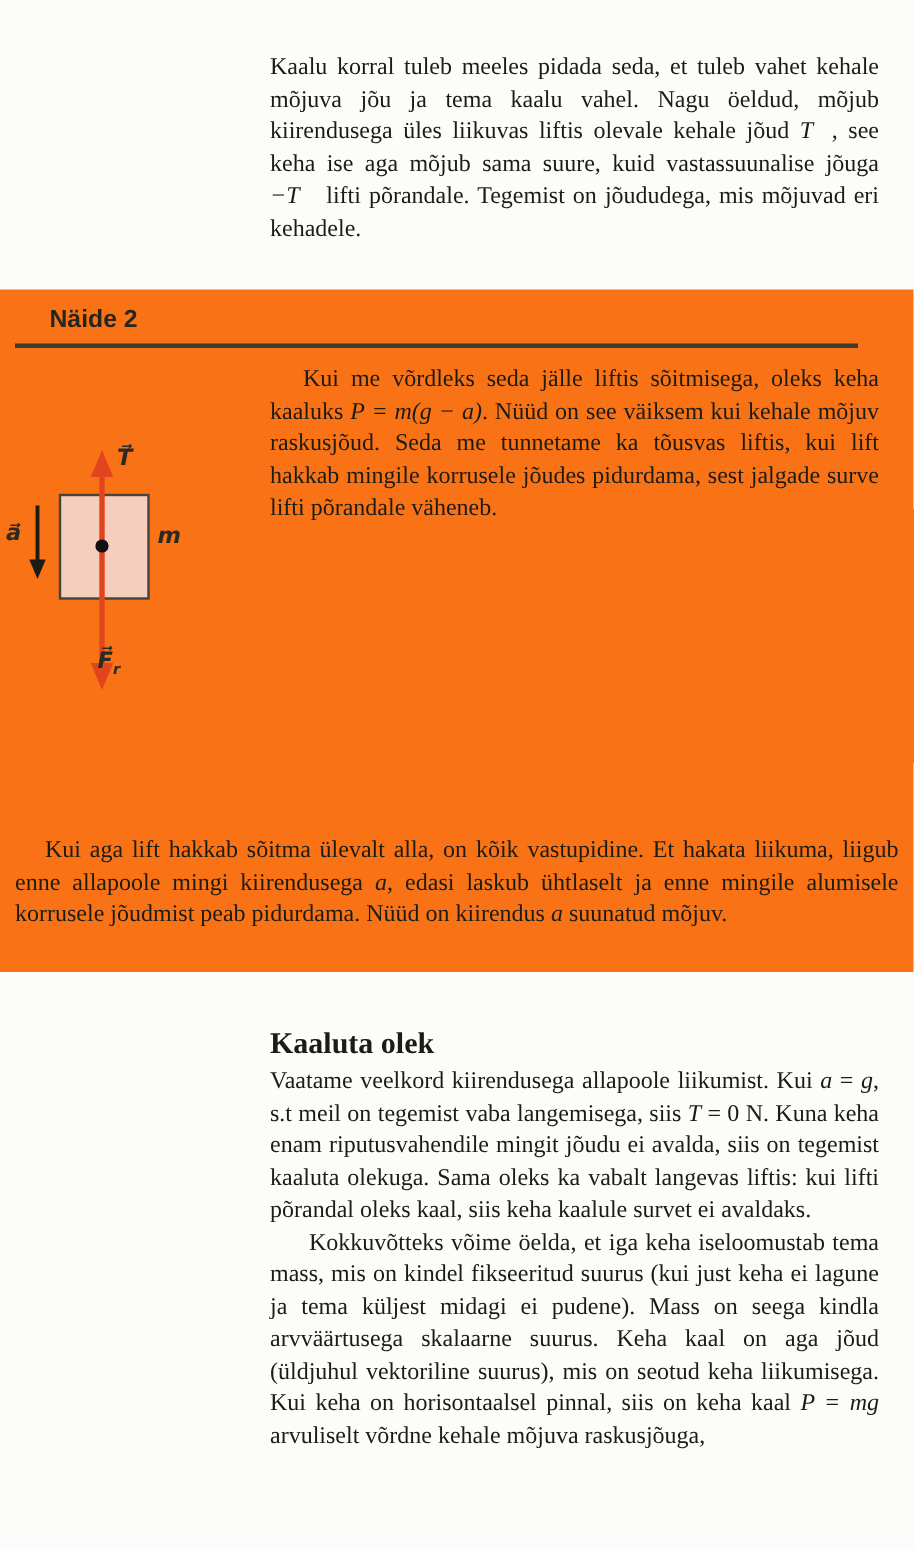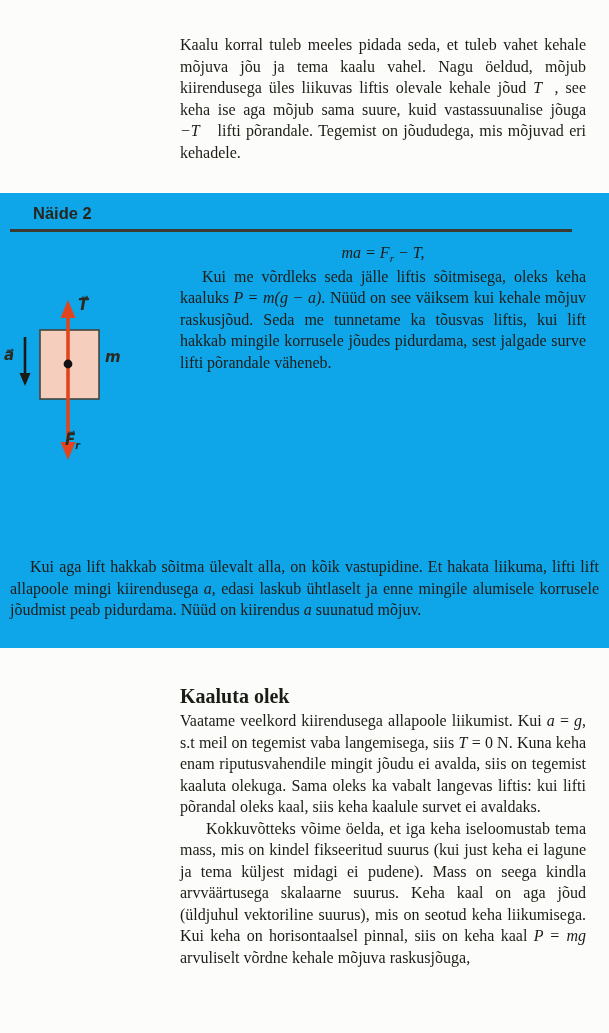--- a/index.html
+++ b/index.html
@@ -15,21 +15,21 @@
   p{text-align:justify;}
 
   
   .run-var{font-style:italic;}
   .run-sub{font-style:italic;font-size:70%;position:relative;top:0.32em;}
 
   
   .intro{position:absolute;left:180px;top:34px;width:406px;}
 
   
-  .example-box{position:absolute;left:0;top:193px;width:609px;height:455px;background:#0ea5e9;}
+  .example-box{position:absolute;left:0;top:193px;width:609px;height:455px;background:#f97316;}
   .example-title{
     position:absolute;left:33px;top:11px;
     font-family:"Liberation Sans","DejaVu Sans",sans-serif;
     font-weight:bold;font-size:16.5px;color:#26261f;
   }
   .example-rule{position:absolute;left:10px;top:36px;width:562px;height:2.5px;background:#3b3b31;}
   .box-col{position:absolute;left:180px;top:49px;width:406px;}
   .equation{text-align:center;font-size:16px;}
   .indent1{text-indent:22px;}
   .box-full{position:absolute;left:10px;top:363px;width:589px;text-indent:20px;}
@@ -79,25 +79,24 @@
         <line x1="25" y1="47" x2="25" y2="86" stroke="#1b1b16" stroke-width="2.6"></line>
         <polygon points="25,96 19.5,83 30.5,83" fill="#1b1b16"></polygon>
       </svg>
       <span class="dlabel label-tension">T⃗</span>
       <span class="dlabel label-mass">m</span>
       <span class="dlabel label-acceleration">a⃗</span>
       <span class="dlabel label-gravity"><span>F⃗</span><span class="run-sub">r</span></span>
     </div>
 
     <div class="box-col">
-      <div class="equation"><span class="run-var">ma = F</span><span class="run-sub">r</span><span class="run-var"> − T,</span></div>
       <p class="indent1"><span>Kui me võrdleks seda jälle liftis sõitmisega, oleks keha kaaluks </span><span class="run-var">P = m(g − a)</span><span>. Nüüd on see väiksem kui kehale mõjuv raskusjõud. Seda me tunnetame ka tõusvas liftis, kui lift hakkab mingile korrusele jõudes pidurdama, sest jalgade surve lifti põrandale väheneb.</span></p>
     </div>
 
-    <p class="box-full"><span>Kui aga lift hakkab sõitma ülevalt alla, on kõik vastupidine. Et hakata liikuma, lifti lift allapoole mingi kiirendusega </span><span class="run-var">a</span><span>, edasi laskub ühtlaselt ja enne mingile alumisele korrusele jõudmist peab pidurdama. Nüüd on kiirendus </span><span class="run-var">a</span><span> suunatud mõjuv.</span></p>
+    <p class="box-full"><span>Kui aga lift hakkab sõitma ülevalt alla, on kõik vastupidine. Et hakata liikuma, liigub enne allapoole mingi kiirendusega </span><span class="run-var">a</span><span>, edasi laskub ühtlaselt ja enne mingile alumisele korrusele jõudmist peab pidurdama. Nüüd on kiirendus </span><span class="run-var">a</span><span> suunatud mõjuv.</span></p>
   </section>
 
   <section class="bottom-section">
     <h3 class="section-title">Kaaluta olek</h3>
     <p><span>Vaatame veelkord kiirendusega allapoole liikumist. Kui </span><span class="run-var">a</span><span> = </span><span class="run-var">g</span><span>, s.t meil on tegemist vaba langemisega, siis </span><span class="run-var">T</span><span> = 0 N. Kuna keha enam riputusvahendile mingit jõudu ei avalda, siis on tegemist kaaluta olekuga. Sama oleks ka vabalt langevas liftis: kui lifti põrandal oleks kaal, siis keha kaalule survet ei avaldaks.</span></p>
     <p class="indent2"><span>Kokkuvõtteks võime öelda, et iga keha iseloomustab tema mass, mis on kindel fikseeritud suurus (kui just keha ei lagune ja tema küljest midagi ei pudene). Mass on seega kindla arvväärtusega skalaarne suurus. Keha kaal on aga jõud (üldjuhul vektoriline suurus), mis on seotud keha liikumisega. Kui keha on horisontaalsel pinnal, siis on keha kaal </span><span class="run-var">P = mg</span><span> arvuliselt võrdne kehale mõjuva raskusjõuga,</span></p>
   </section>
 
 </div>
 

